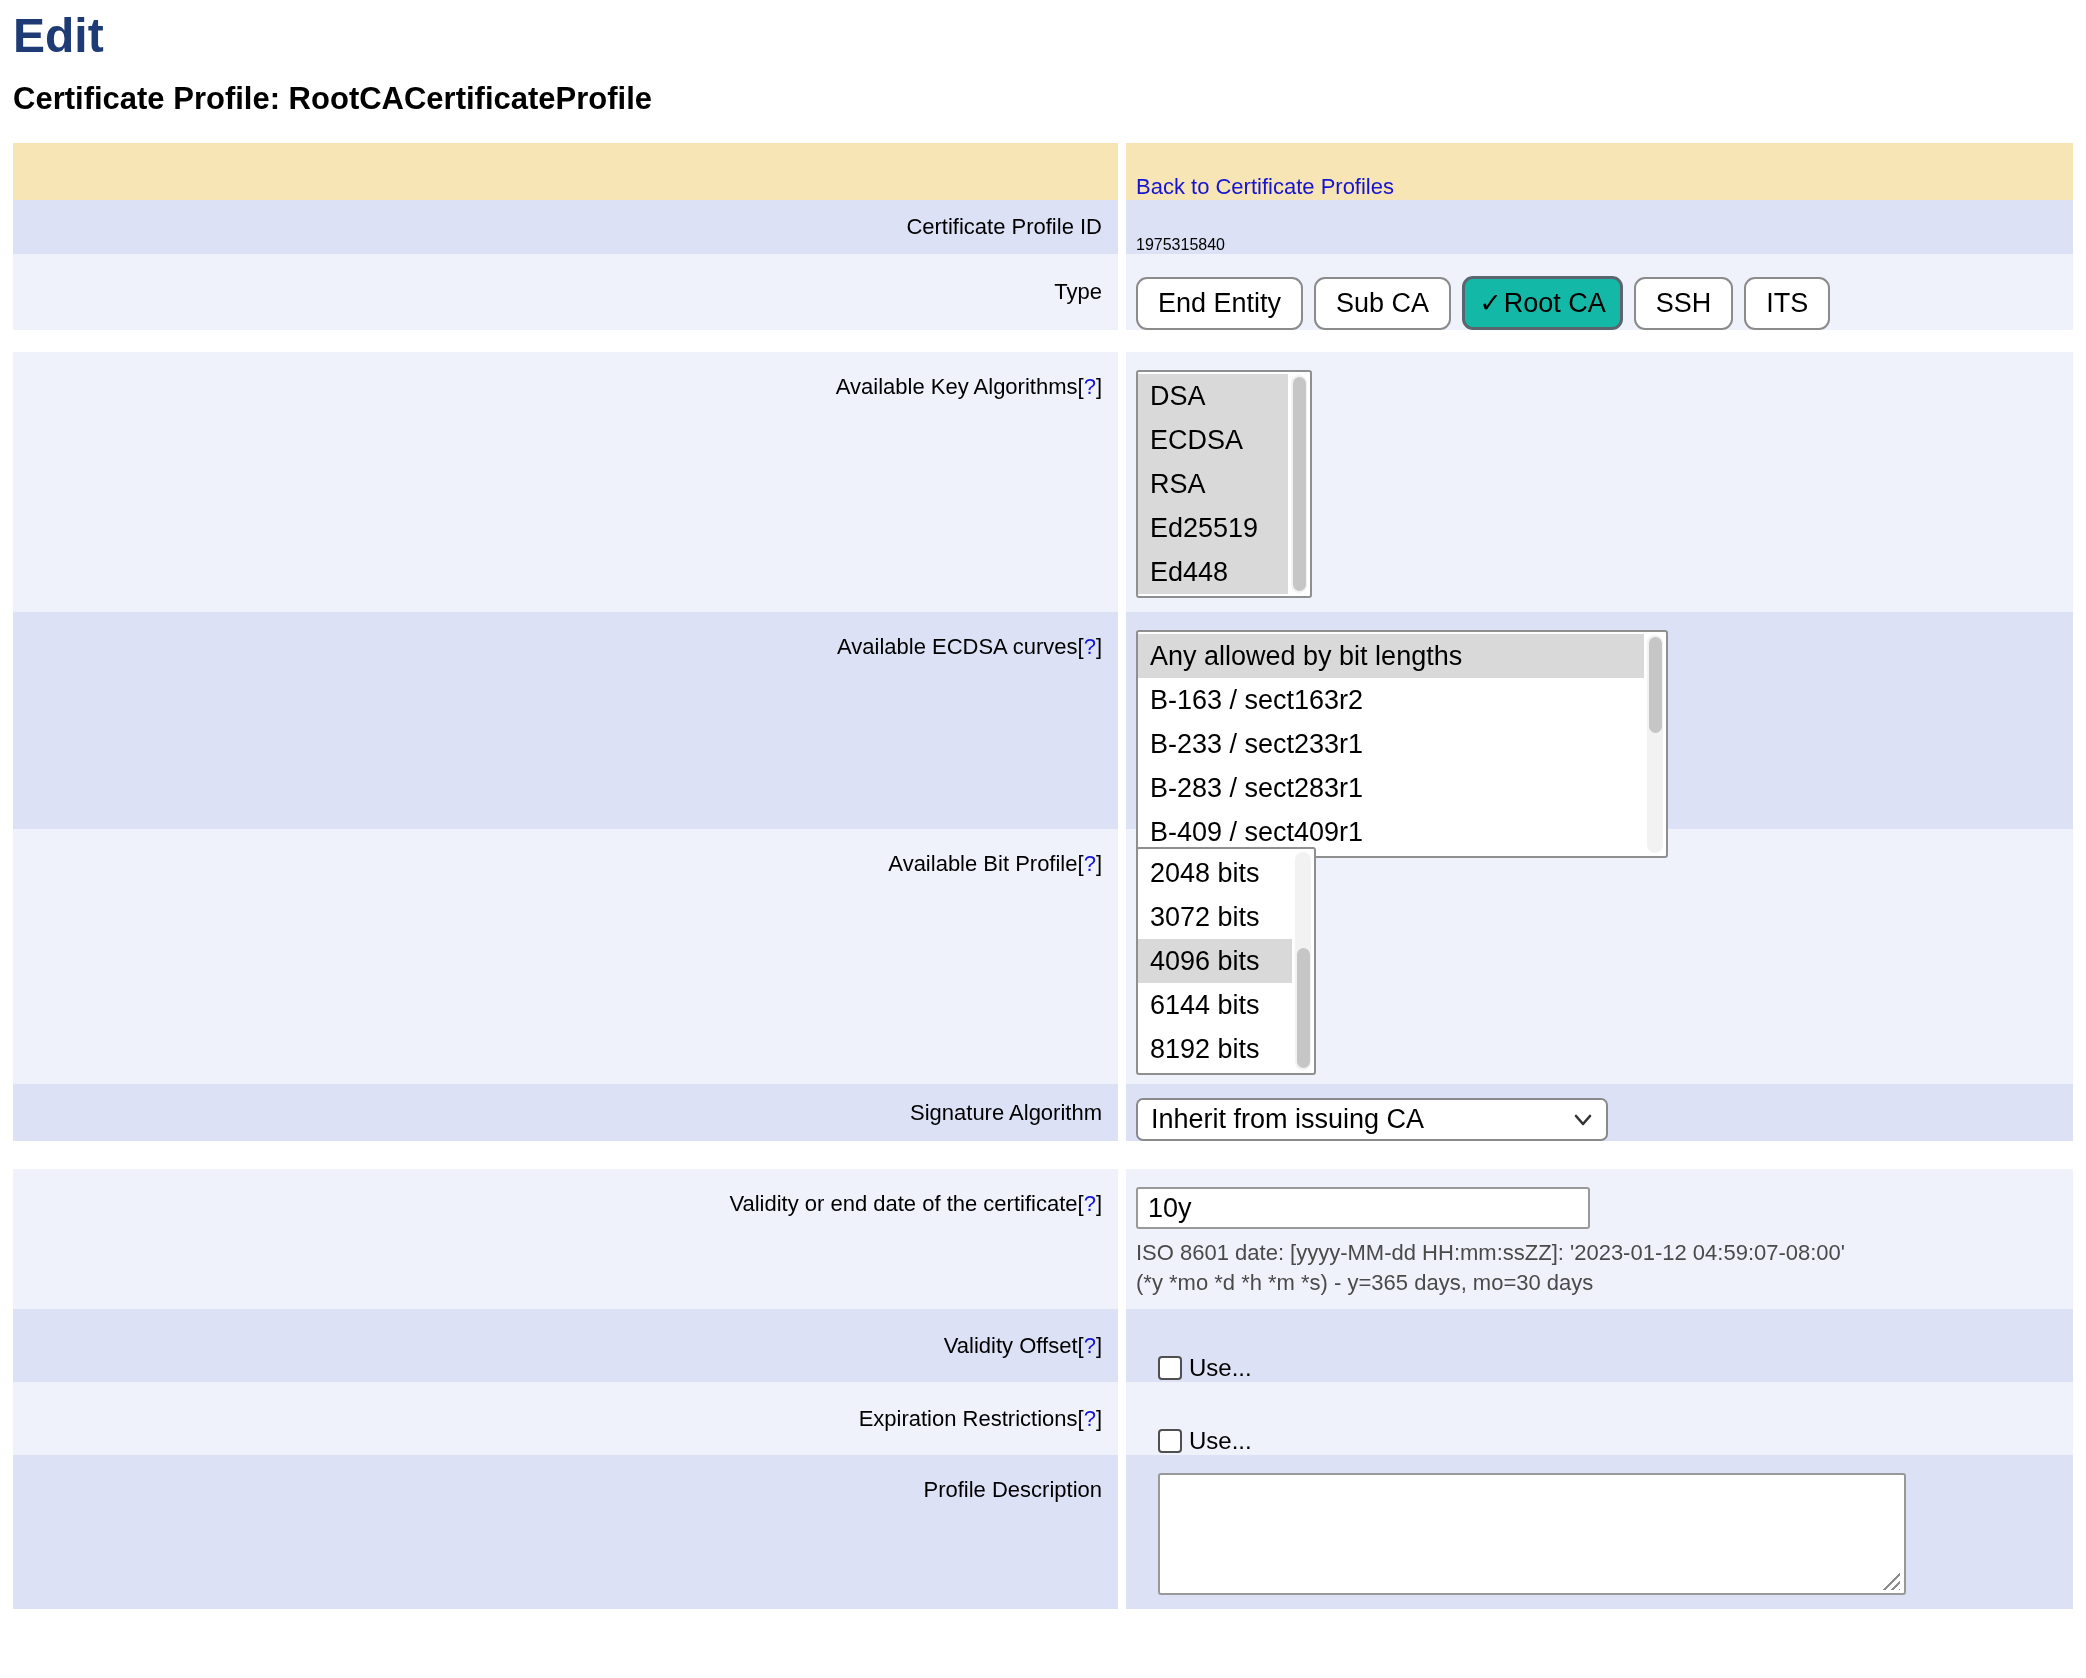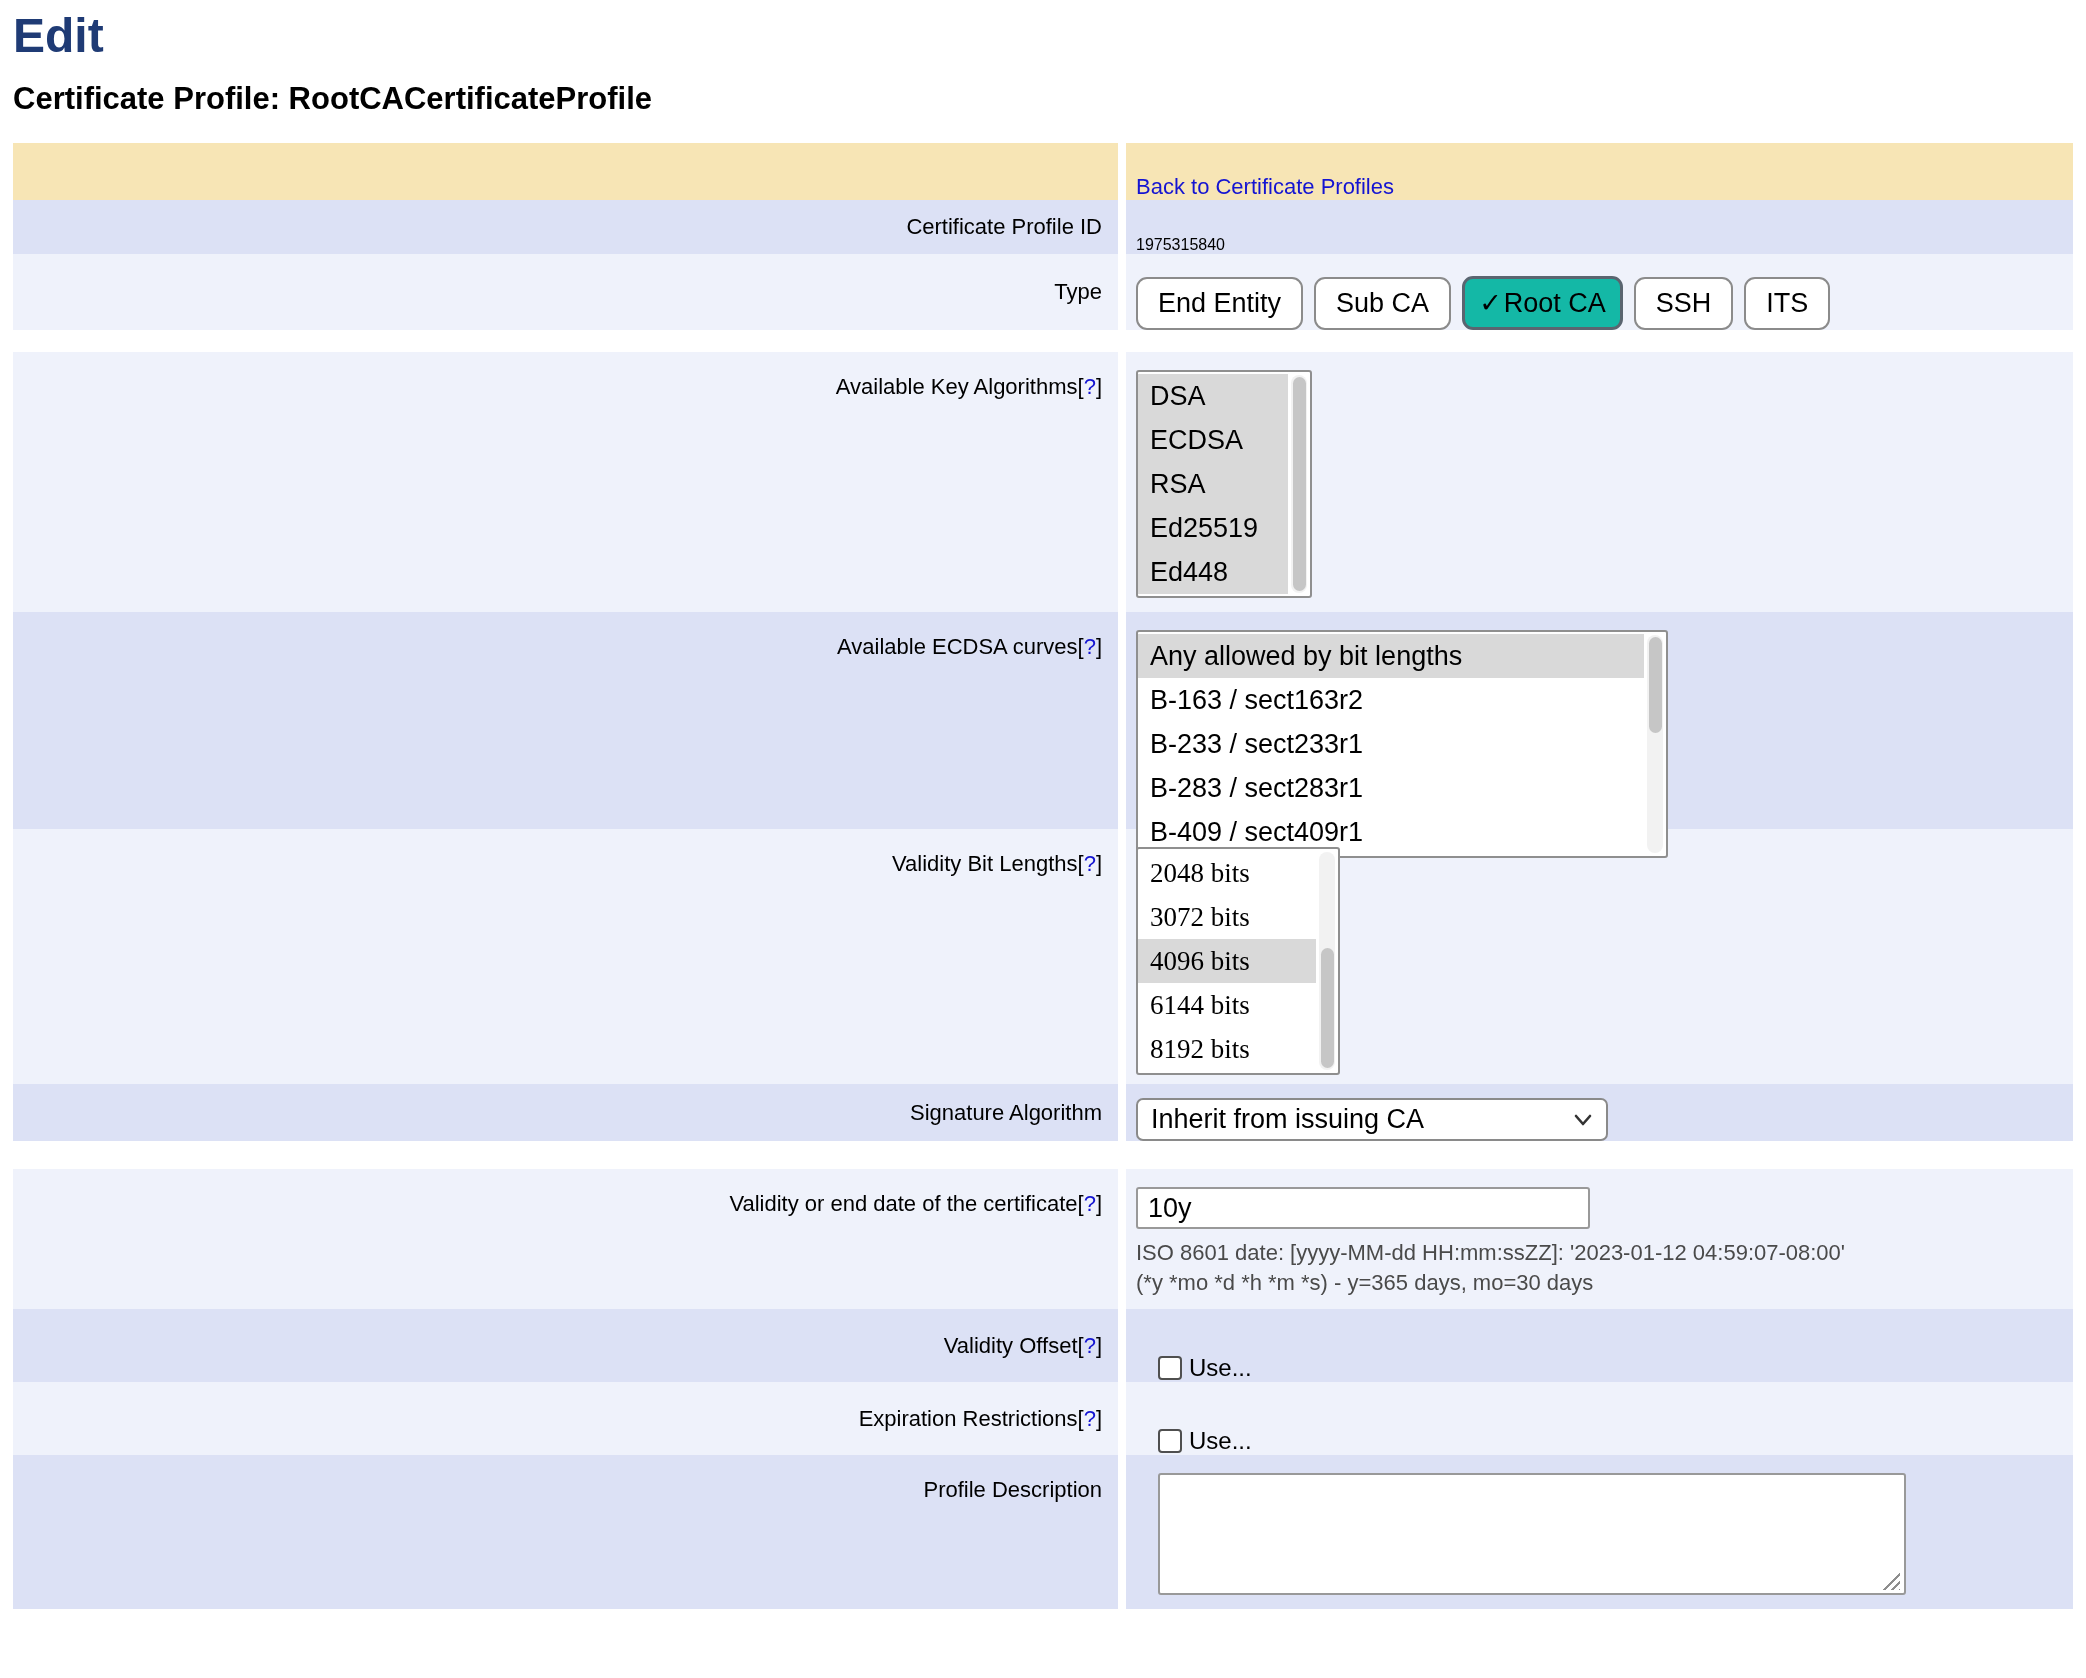--- a/index.html
+++ b/index.html
@@ -230,25 +230,25 @@
           </div>
           <div class="sbar">
               <div class="sthumb" style="top:1%;height:44%;"></div>
             </div>
         </div>
       </div>
     </div>
 
     <div class="row r-bits vtop">
       <div class="cell l light">
-        <span><span>Validity Bit Lengths</span><span class="bk">[</span><a class="help">?</a><span class="bk">]</span></span>
-      </div>
-      <div class="gapcol"></div>
-      <div class="cell r light">
-        <div class="listbox" style="width:204px;font-family:Liberation Serif, serif;">
+        <span><span>Available Bit Profile</span><span class="bk">[</span><a class="help">?</a><span class="bk">]</span></span>
+      </div>
+      <div class="gapcol"></div>
+      <div class="cell r light">
+        <div class="listbox" style="width:180px;">
           <div class="opts">
             <div class="opt">2048 bits</div>
             <div class="opt">3072 bits</div>
             <div class="opt sel">4096 bits</div>
             <div class="opt">6144 bits</div>
             <div class="opt">8192 bits</div>
           </div>
           <div class="sbar">
               <div class="sthumb" style="top:44%;height:55%;"></div>
             </div>

